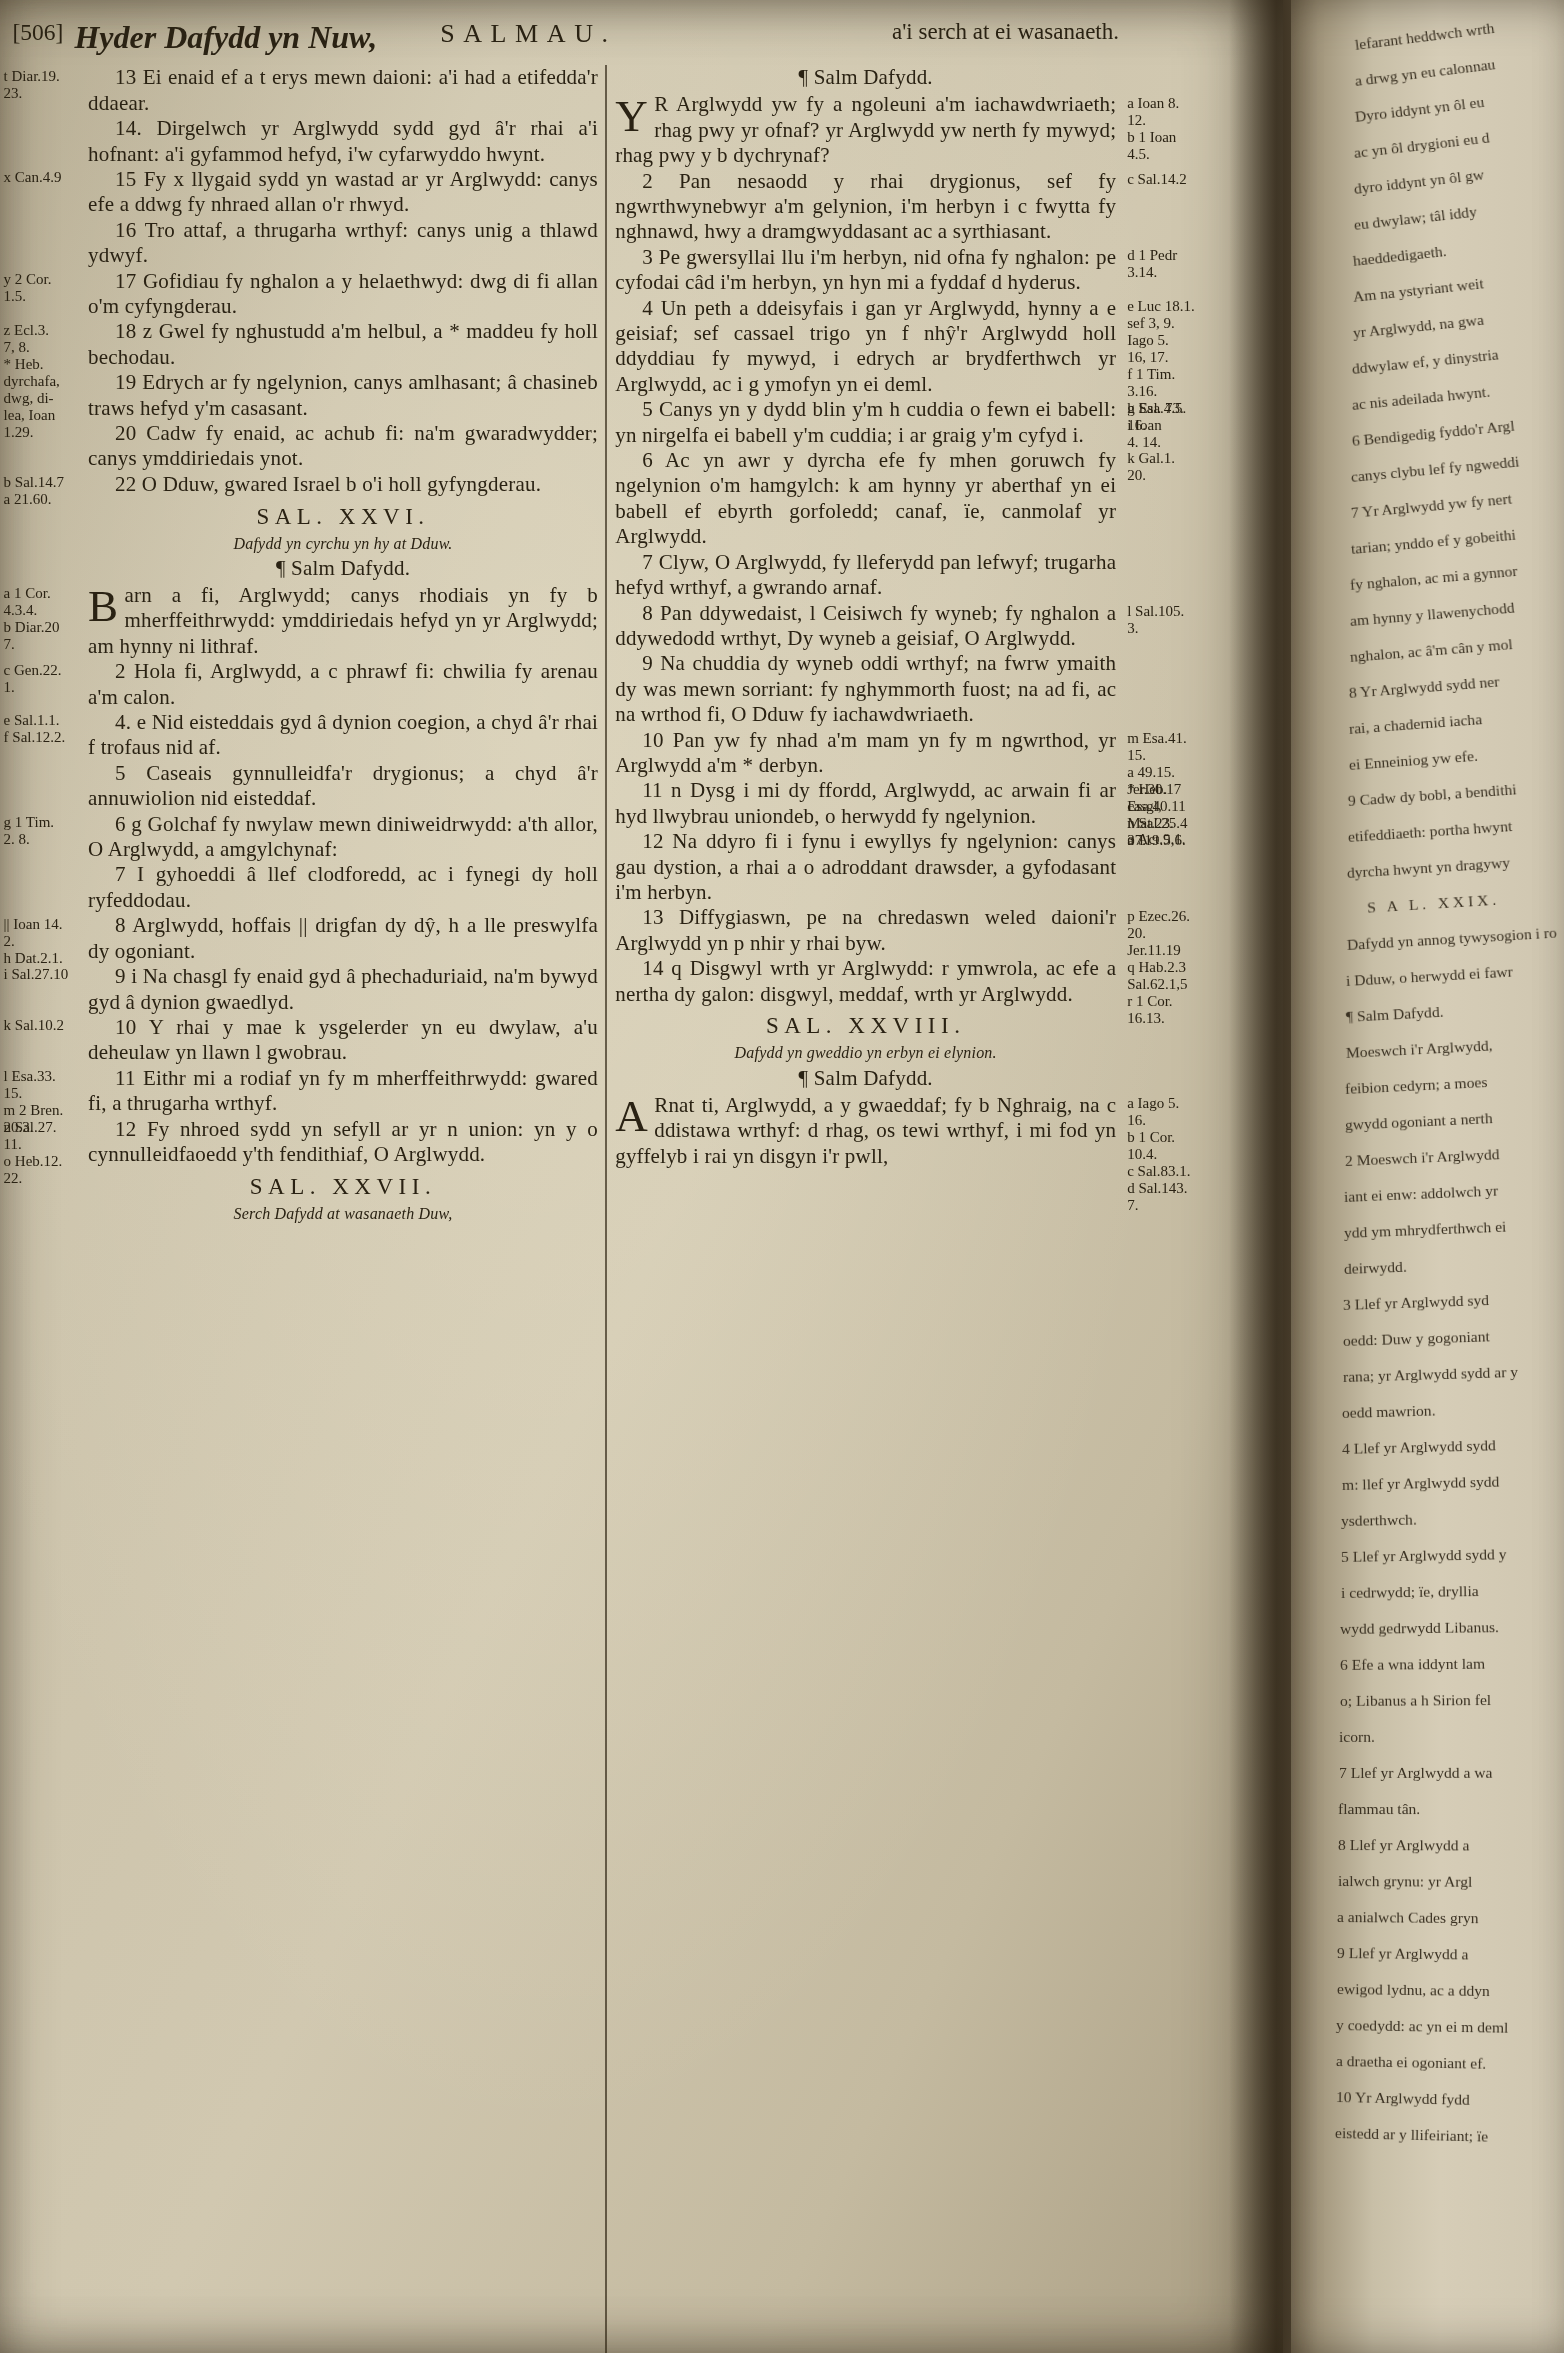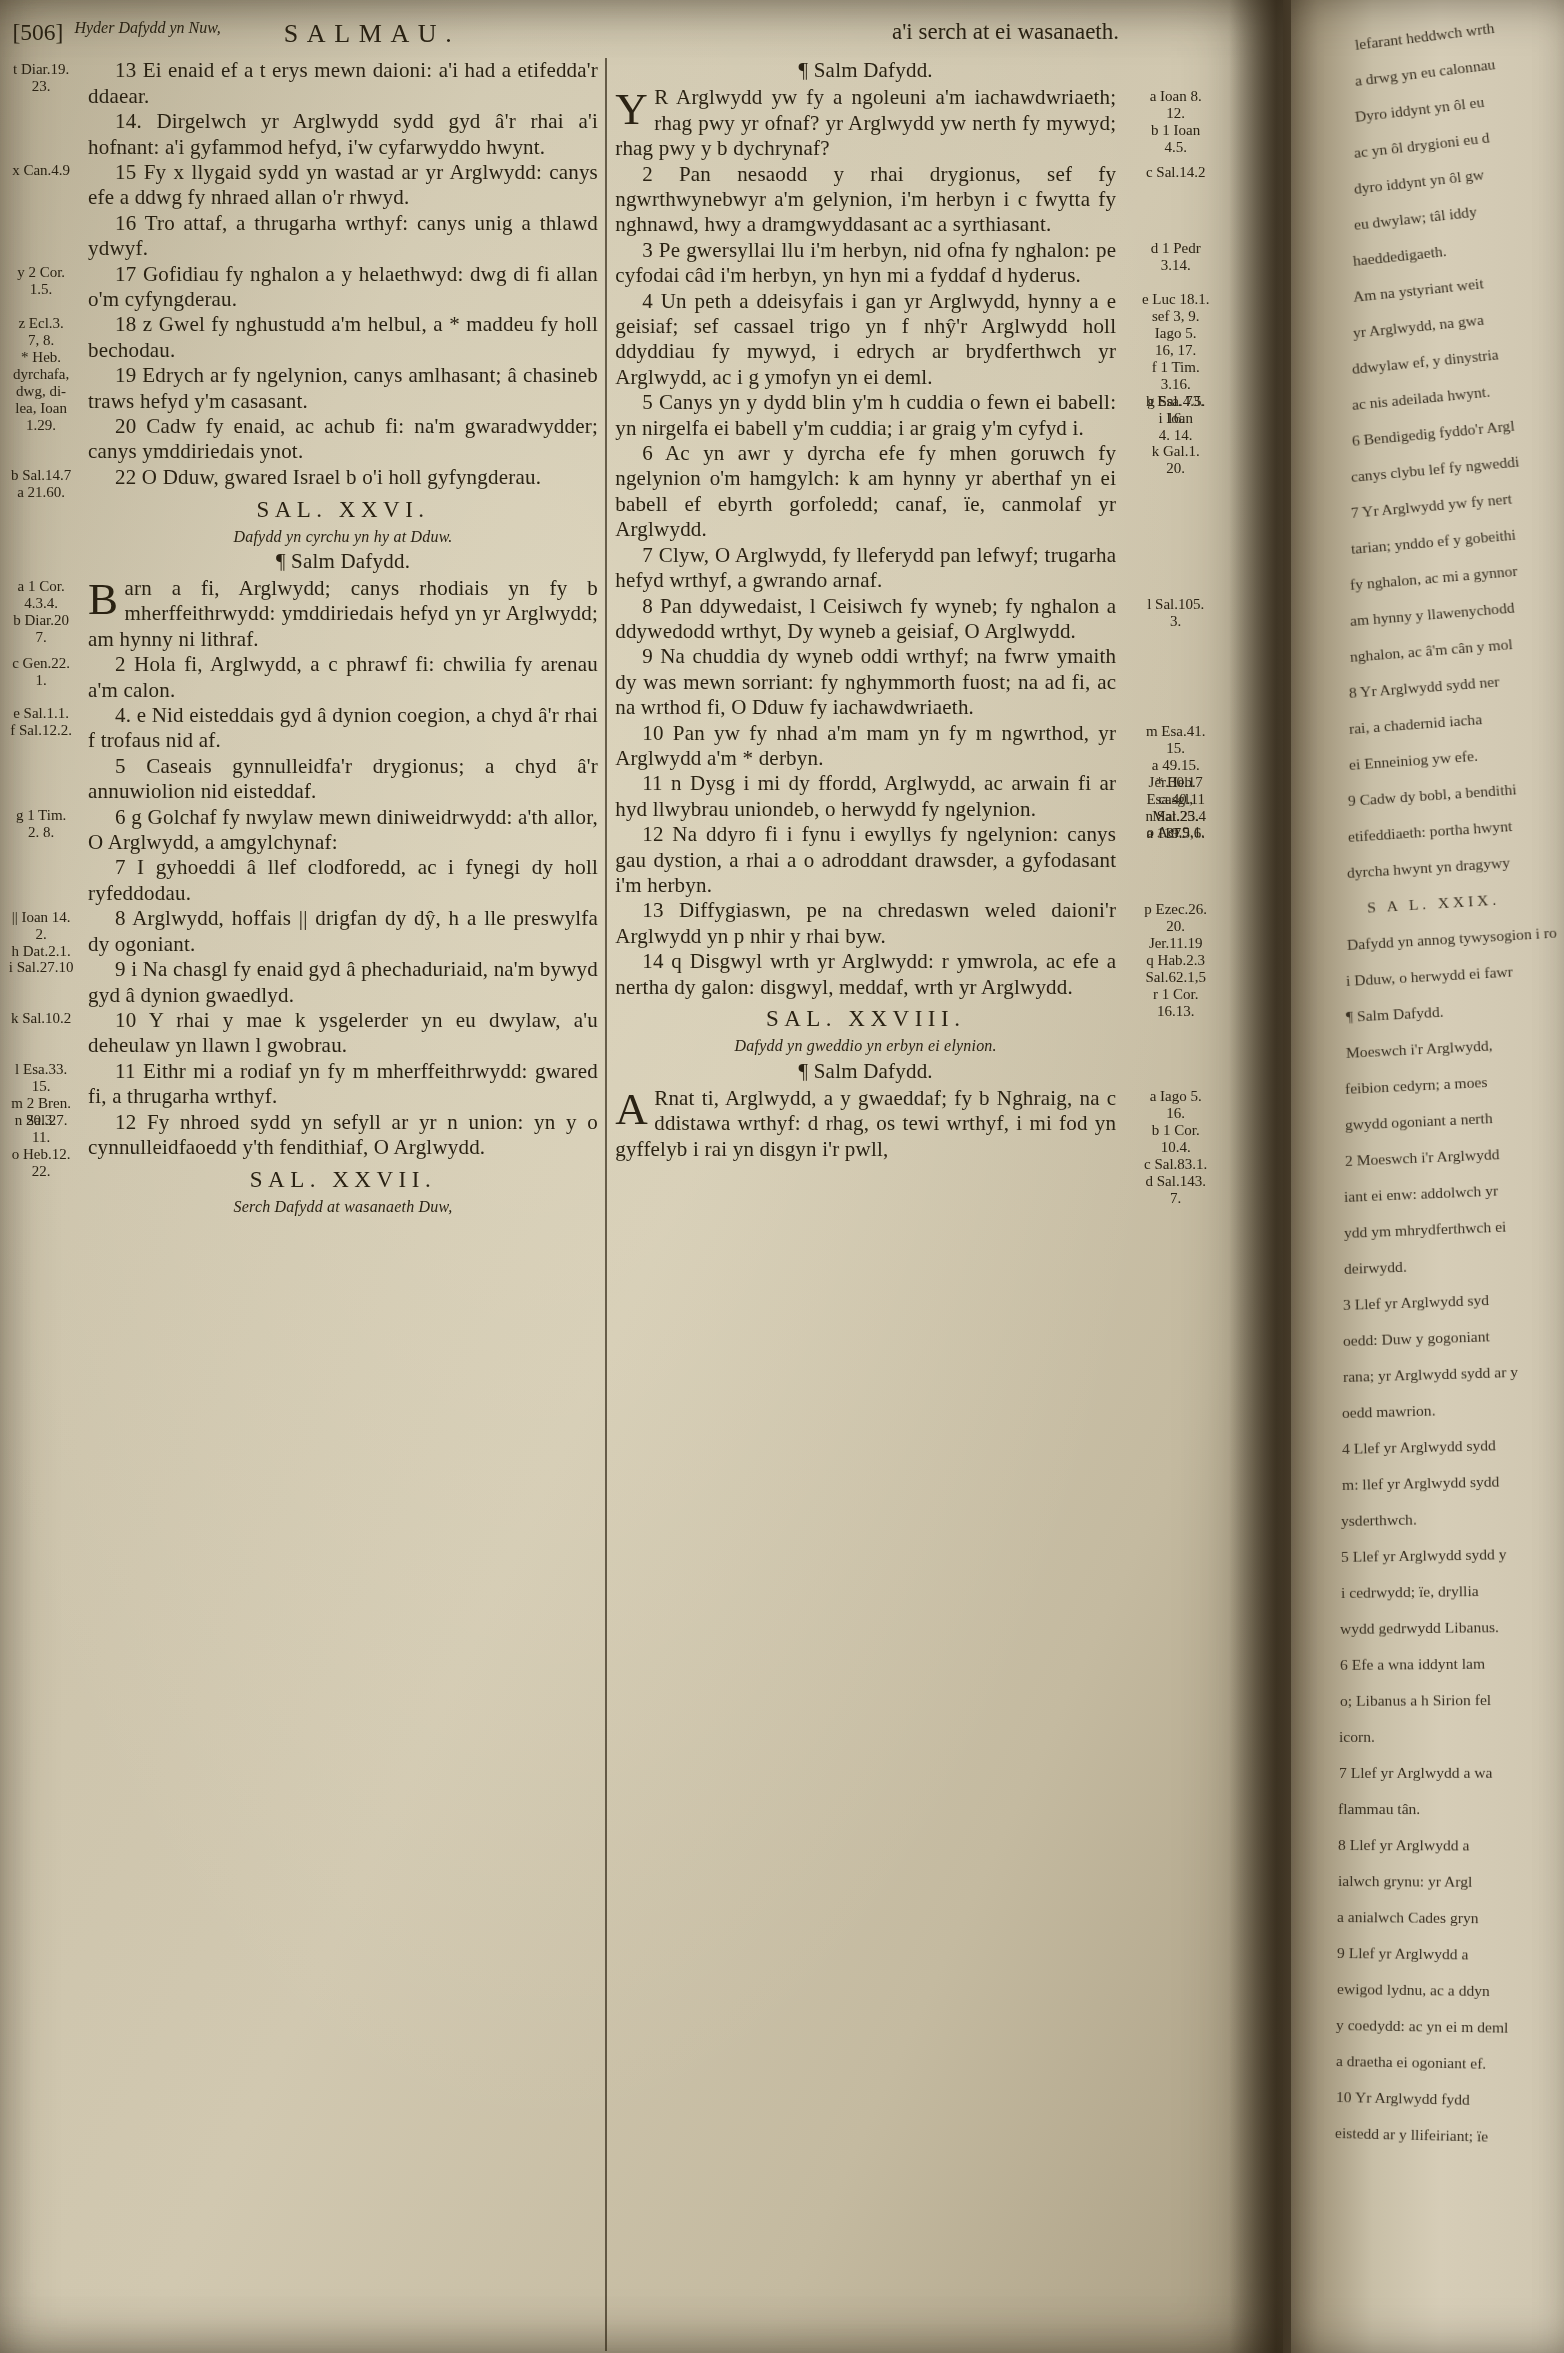--- a/index.html
+++ b/index.html
@@ -39,21 +39,21 @@
     color:#3a3122;filter:blur(0.4px);transform-origin:left center;
   }
   .curl-heading{letter-spacing:3.9px;padding-left:20.3px;}
 
   
   .header{
     position:relative;display:flex;align-items:flex-start;
     padding:19px 164px 3.1px 12.5px;color:#2a2213;
   }
   .pagenum{font-size:23.5px;margin-right:11px;}
-  .running-left{font-style:italic;font-size:16px;}
+  .running-left{font-style:italic;font-size:32px;font-weight:bold;}
   .running-center{font-size:26px;letter-spacing:8.6px;margin-left:63px;}
   .running-right{margin-left:auto;font-size:23px;}
 
   
   .columns{
     position:relative;display:flex;align-items:stretch;
     padding:6.3px 110px 0 88px;color:#2a2213;height:2293px;overflow:hidden;
   }
   .col{position:relative;}
   .col-left{width:510px;}
@@ -68,21 +68,21 @@
     text-align:center;text-indent:0;font-size:23px;letter-spacing:5.5px;
     margin:6.3px 0 1.6px 0;
   }
   .para.argument{text-align:center;text-indent:0;font-style:italic;font-size:16px;}
   .para.salmtitle{text-align:center;text-indent:0;font-size:21px;margin-bottom:1.6px;}
   .para.dropverse{text-indent:0;}
   .dropcap{float:left;font-size:45px;line-height:42px;margin:2.3px 6.3px 0 0;}
 
   .mnote{
     position:absolute;top:2.3px;font-size:15px;line-height:17px;
-    white-space:pre-line;text-align:center;text-indent:0;color:#2a2213;
+    white-space:pre-line;text-align:left;text-indent:0;color:#2a2213;
     letter-spacing:0;
   }
   .mnote.left{right:100%;margin-right:9.4px;width:75px;}
   .mnote.right{left:100%;margin-left:11px;width:97px;}
 </style>
 </head>
 <body>
 
 <div class="book">
 

